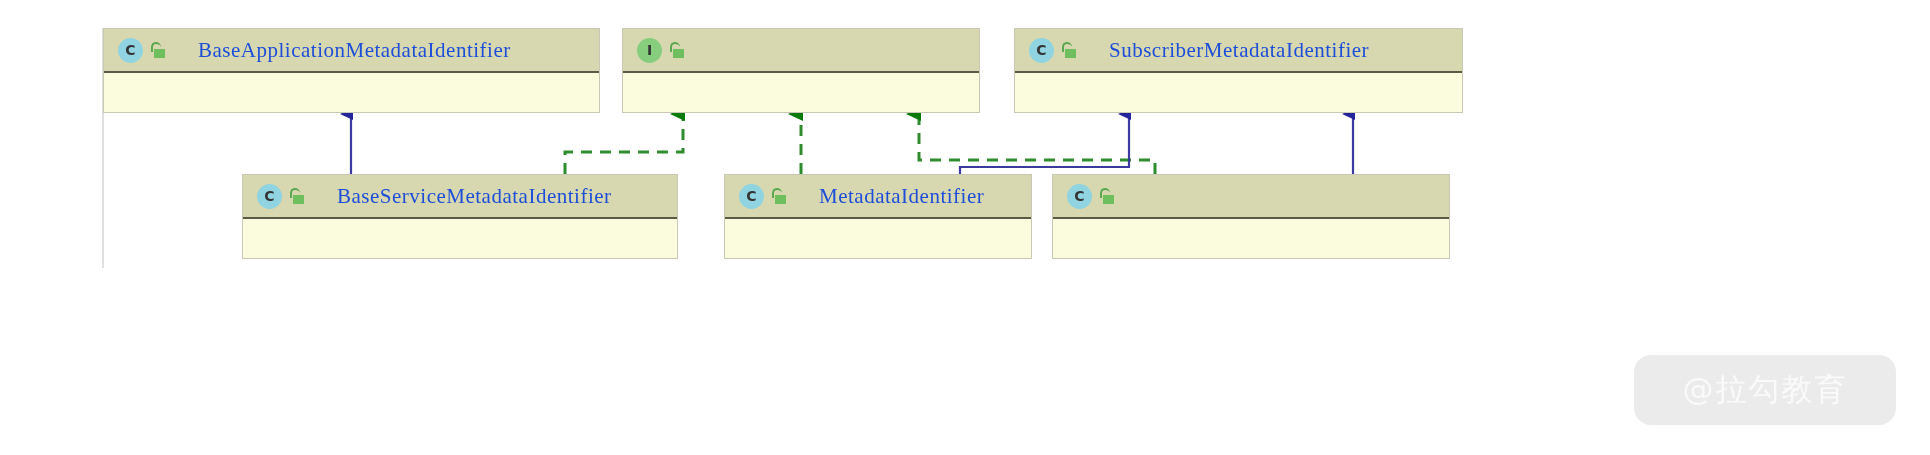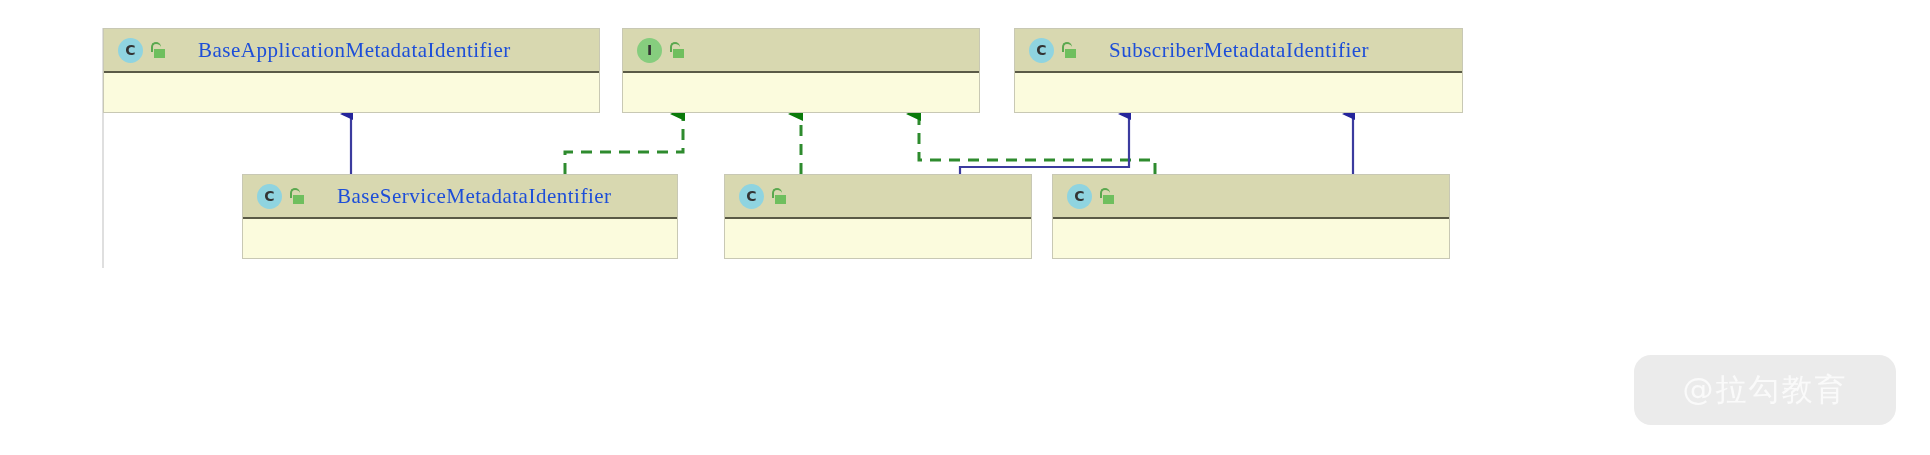--- a/index.html
+++ b/index.html
@@ -147,20 +147,21 @@
         </div>
         <div class="uml-body" style="height: 39px;"></div>
       </div>
       <div class="uml-box" style="left: 724px; top: 174px; width: 308px; height: 85px;">
         <div class="uml-header">
           <span class="badge cls">C</span>
           <span class="lock">
             <span class="shackle"></span>
             <span class="body"></span>
           </span>
+          <span class="uml-title">MetadataIdentifier</span>
         </div>
         <div class="uml-body" style="height: 39px;"></div>
       </div>
       <div class="uml-box" style="left: 1052px; top: 174px; width: 398px; height: 85px;">
         <div class="uml-header">
           <span class="badge cls">C</span>
           <span class="lock">
             <span class="shackle"></span>
             <span class="body"></span>
           </span>

